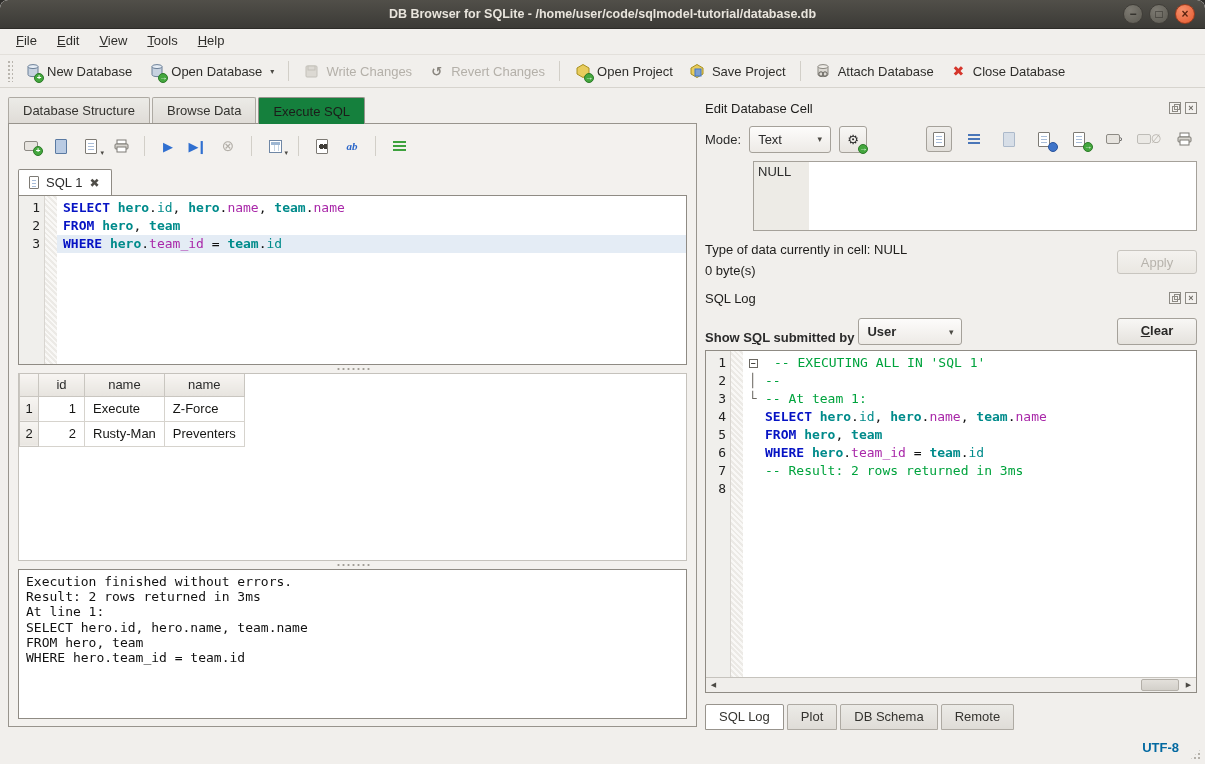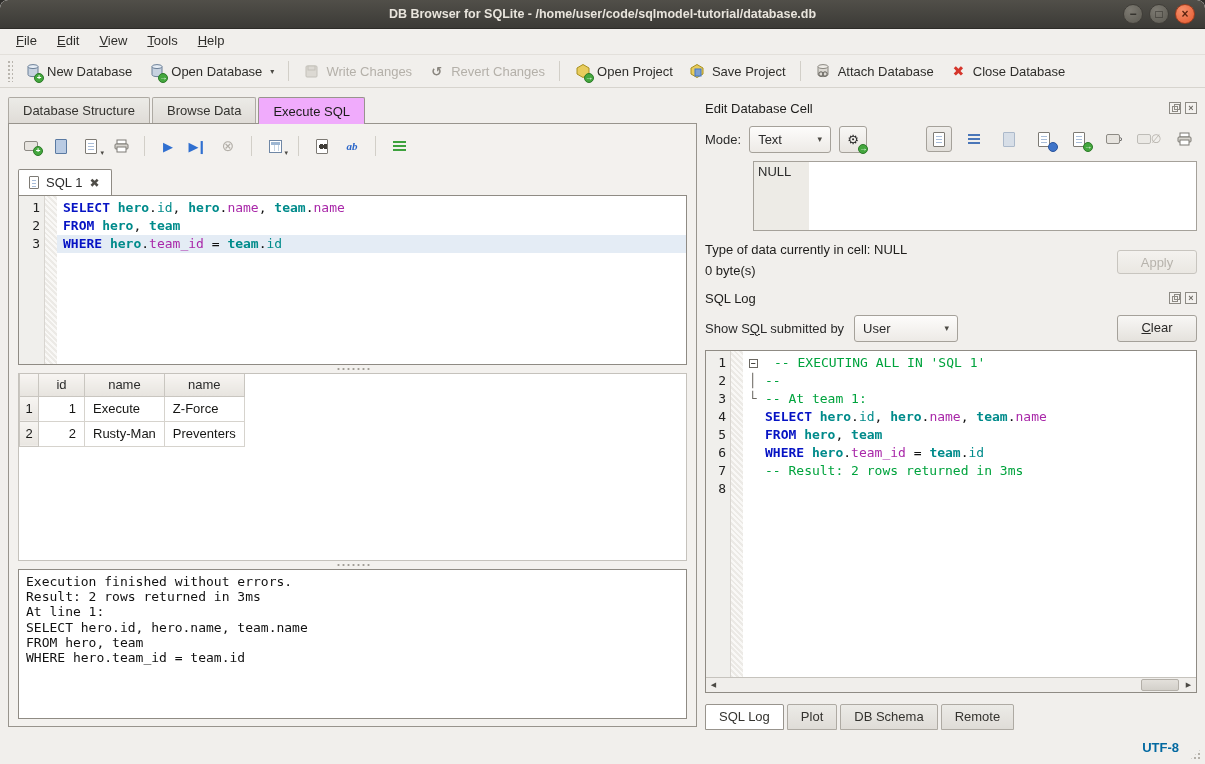--- a/index.html
+++ b/index.html
@@ -34,21 +34,21 @@
   .caret { font-size:8px; color:#4c4a45; margin-left:2px; }
 
   
   .main { flex:1 1 auto; display:flex; min-height:0; padding:7px 8px 0 8px; gap:8px; }
   .left { width:689px; flex:0 0 689px; display:flex; flex-direction:column; }
   .right { flex:1 1 auto; display:flex; flex-direction:column; min-width:0; }
 
   
   .tabbar { display:flex; align-items:flex-end; height:28px; flex:0 0 28px; }
   .tab { padding:5px 14px 5px 14px; background:linear-gradient(#ecebe7,#dfdcd7); border:1px solid #aeaaa3; border-bottom:none; margin-right:2px; color:#34332f; border-radius:2px 2px 0 0; }
-  .tab.active { background:#f0abfc; padding-top:6px; position:relative; top:1px; border-color:#98948d; color:#1c1c1a; }
+  .tab.active { background:#15803d; padding-top:6px; position:relative; top:1px; border-color:#98948d; color:#1c1c1a; }
   .tabpane { flex:1 1 auto; border:1px solid #98948d; background:#f3f1ee; padding:8px 9px; display:flex; flex-direction:column; min-height:0; margin-bottom:3px; }
 
   
   .ed-toolbar { height:28px; flex:0 0 28px; display:flex; align-items:center; gap:4px; margin-bottom:8px; }
   .ebtn { width:26px; height:24px; display:flex; align-items:center; justify-content:center; position:relative; border-radius:3px; }
   .ebtn .caret { position:absolute; right:0px; bottom:1px; font-size:7px; }
   .blue { color:#2f6fd0; }
   .gray { color:#b3afa8; }
   .icn-doc { width:12px; height:15px; background:#fff; border:1px solid #7d7a74; border-radius:1px; position:relative; }
   .icn-doc::after { content:""; position:absolute; left:2px; right:2px; top:3px; height:9px; background:repeating-linear-gradient(#a9bdd8 0 1px,transparent 1px 3px); }
@@ -123,21 +123,21 @@
   .nullg { color:#b9b5ae; font-size:12px; }
   .linkg { color:#8a8press; }
 
   .cellbox { height:70px; flex:0 0 70px; border:1px solid #a5a19a; background:#fff; display:flex; margin-top:6px;margin-left:48px; }
   .cell-gutter { width:55px; flex:0 0 55px; background:#edebe6; padding:2px 0 0 4px; color:#14141 2; }
   .type-row { display:flex; margin-top:8px; flex:0 0 46px; height:46px; }
   .type-lines { line-height:21px; color:#1e1d1b; }
   .btn { border:1px solid #a5a19a; border-radius:3px; background:linear-gradient(#f8f7f5,#e5e2dd); padding:4px 10px; text-align:center; color:#2a2927; }
   .btn.disabled { color:#b7b3ac; border-color:#c8c5bf; background:linear-gradient(#f4f2ef,#eae7e2); }
   .apply-btn { margin-left:auto; width:80px; height:24px; align-self:center; }
-  .filter-row { display:flex; align-items:center; gap:10px; height:34px; flex:0 0 34px; margin-top:2px; }
+  .filter-row { display:flex; align-items:flex-end; gap:4px; height:34px; flex:0 0 34px; margin-top:2px;font-weight:bold; }
   .clear-btn { margin-left:auto; width:80px; height:27px; }
 
   .logframe { flex:1 1 auto; margin-top:5px; display:flex; flex-direction:column; border:1px solid #8f8b84; background:#fff; min-height:0; }
   .logbody { flex:1 1 auto; display:flex; min-height:0; }
   .hscroll { height:15px; flex:0 0 15px; border-top:1px solid #c6c3bd; background:#f0eeeb; display:flex; align-items:stretch; }
   .harrow { width:15px; flex:0 0 15px; display:flex; align-items:center; justify-content:center; font-size:7px; color:#4c4a45; }
   .htrack { flex:1 1 auto; position:relative; }
   .hthumb { position:absolute; right:2px; top:1px; bottom:1px; width:38px; background:linear-gradient(#e3e0db,#d3d0ca); border:1px solid #b3afa8; border-radius:2px; }
 
   .bottom-tabs { display:flex; align-items:flex-end; height:27px; flex:0 0 27px; margin-top:10px; }

